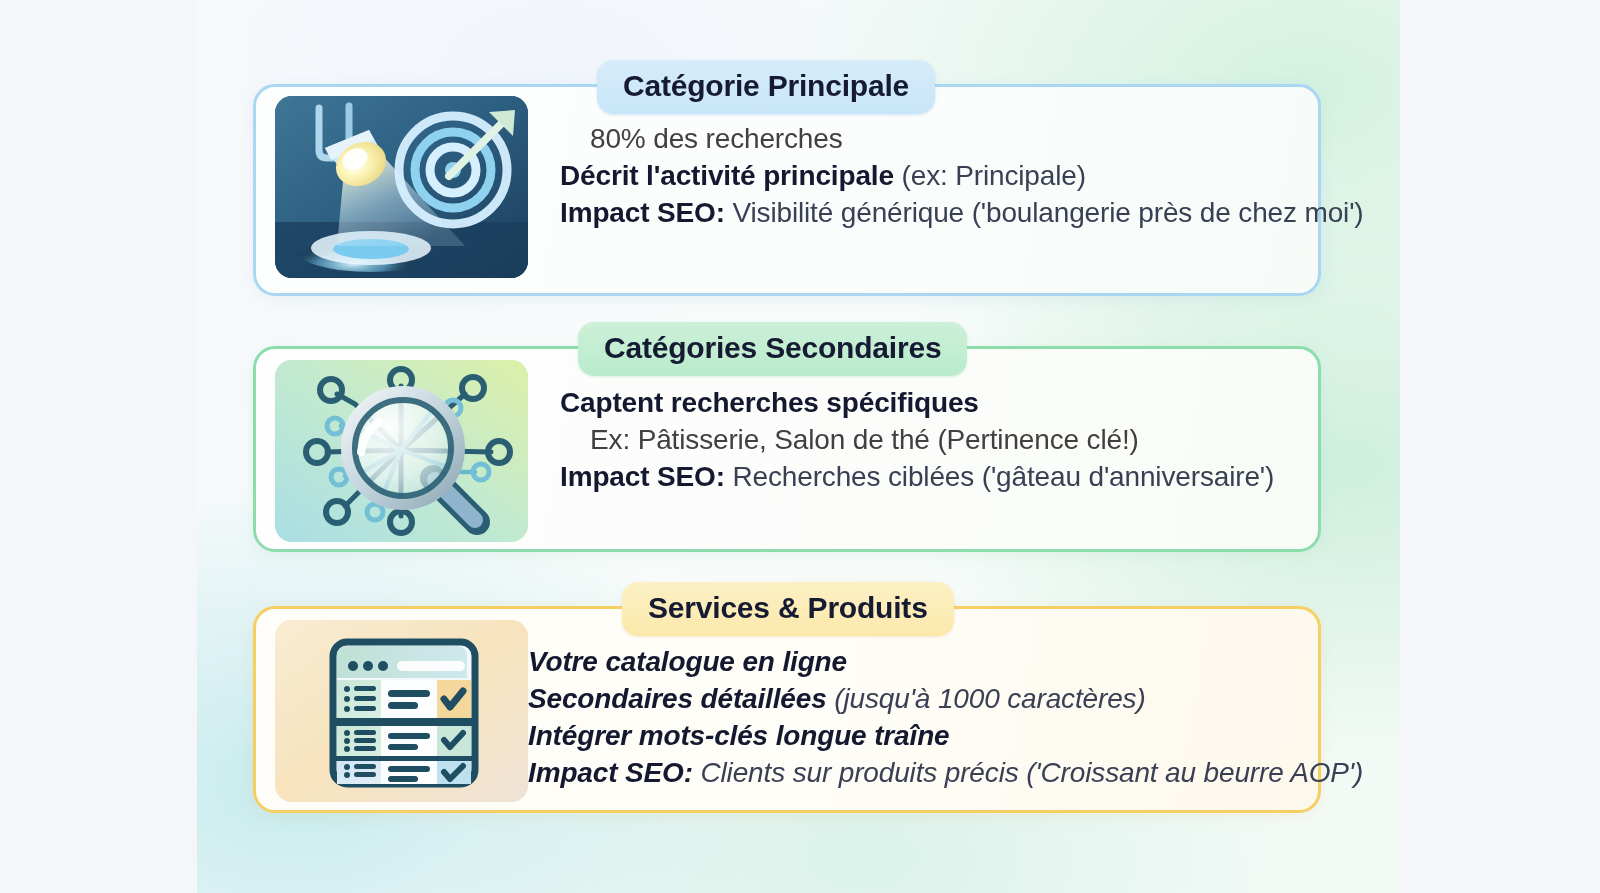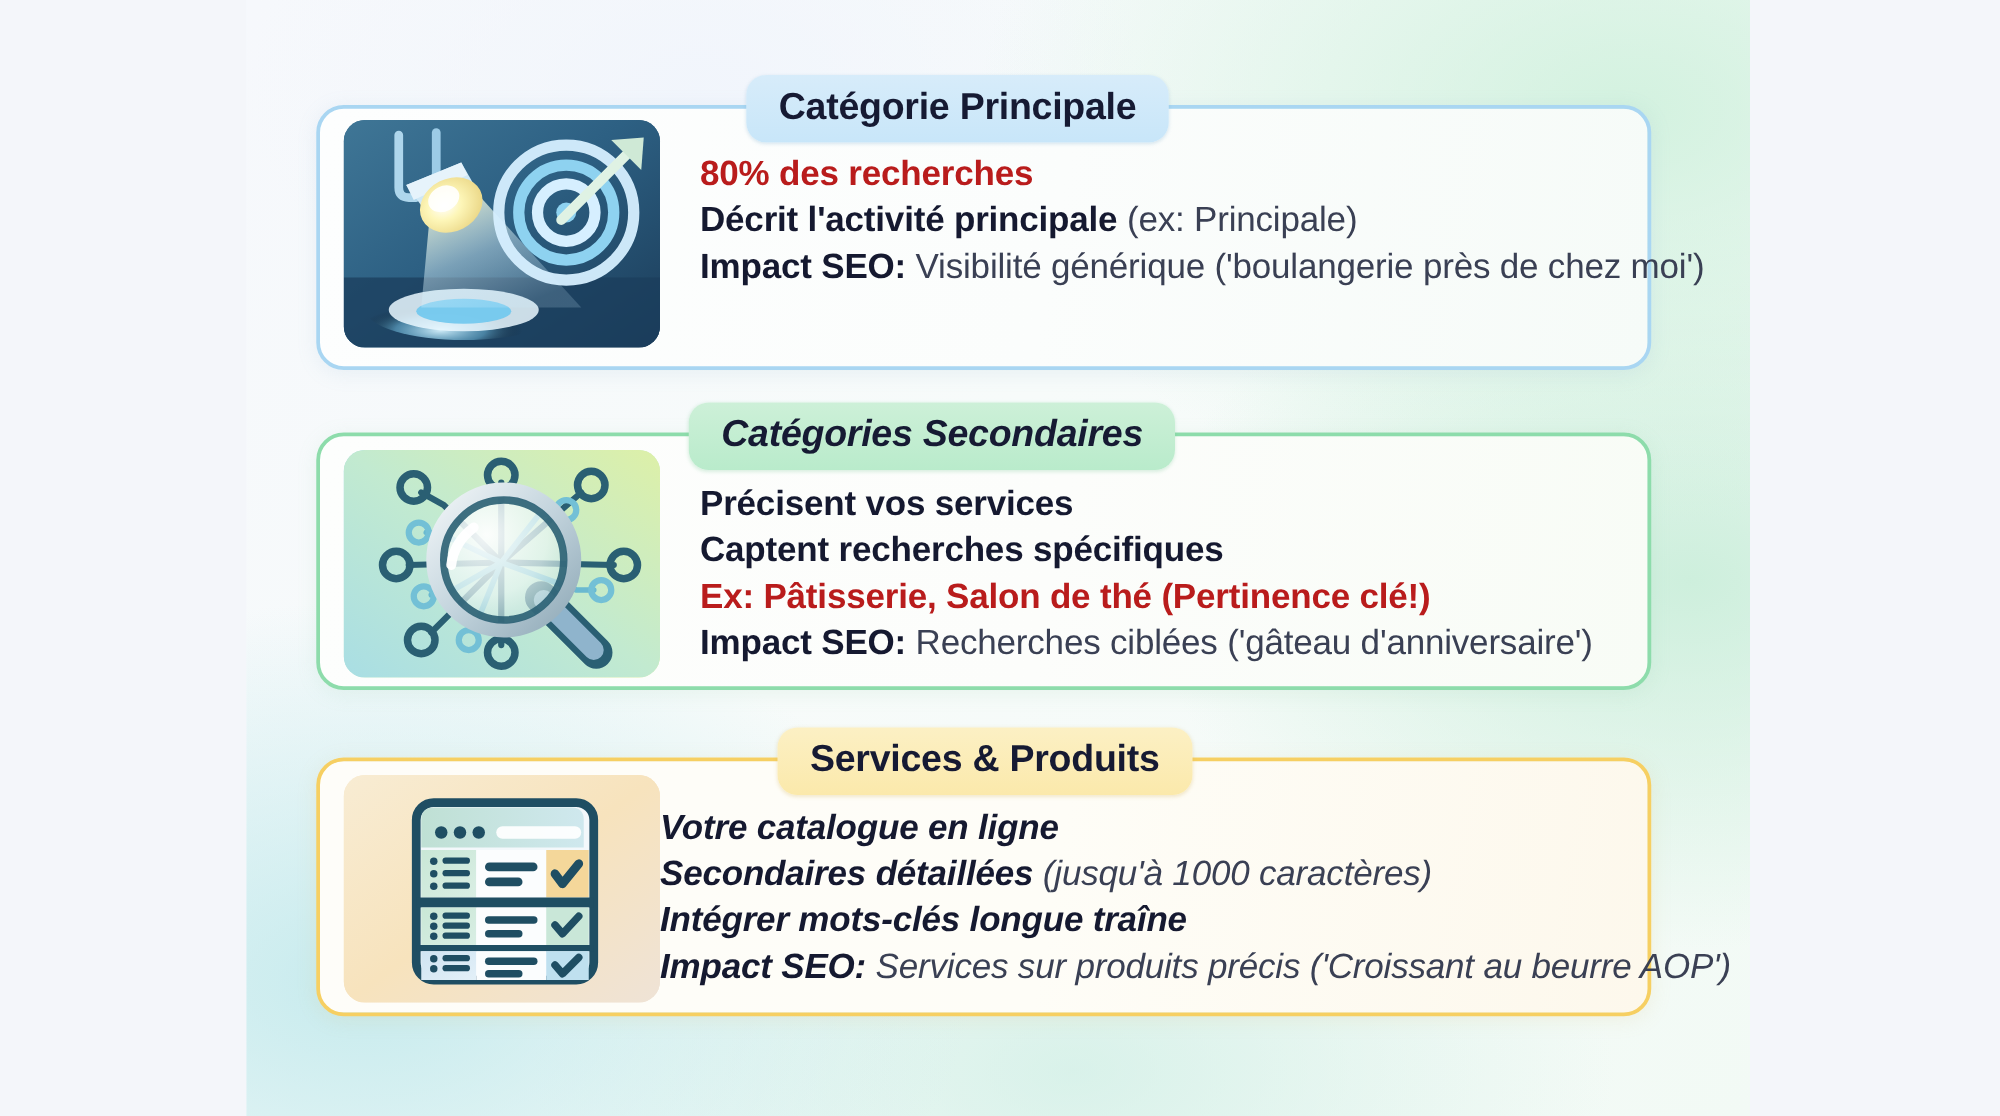--- a/index.html
+++ b/index.html
@@ -89,24 +89,23 @@
     color: #161a33;
     white-space: nowrap;
     line-height: 1.05;
   }
   .badge.b1 {
     left: 597px; top: 60px;
     background: linear-gradient(180deg, #d7ecfa 0%, #c8e6f9 100%);
     box-shadow: 0 1px 3px rgba(120,170,205,0.28);
   }
   .badge.b2 {
-    left: 551px; top: 322px;
+    left: 578px; top: 322px;
     background: linear-gradient(180deg, #cdf0d8 0%, #b9ebcb 100%);
     box-shadow: 0 1px 3px rgba(125,200,155,0.28);
-    font-style: italic;
   }
   .badge.b3 {
     left: 622px; top: 582px;
     background: linear-gradient(180deg, #fcf0c4 0%, #fbe9ab 100%);
     box-shadow: 0 1px 3px rgba(215,185,105,0.30);
   }
 
   
   .thumb {
     position: absolute;
@@ -133,21 +132,21 @@
   .textblock.x3 { left: 528px; top: 643px; font-style: italic; }
 
   .line {
     font-size: 28px;
     line-height: 37px;
     white-space: nowrap;
     letter-spacing: -0.15px;
   }
   .line b     { font-weight: bold; color: #151930; }
   .line .reg  { font-weight: normal; color: #3a4054; }
-  .line.plain { font-weight: bold; color: #b91c1c; }
+  .line.plain { font-weight: normal; color: #404040; margin-left: 30px; }
 </style>
 </head>
 <body>
 
 <div id="stage">
 
   <div class="canvas"></div>
 
   <div class="card c1"></div>
 
@@ -276,21 +275,20 @@
 
       <circle cx="128" cy="88" r="56" fill="url(#lens)" stroke="url(#ring)" stroke-width="12"></circle>
       <circle cx="128" cy="88" r="48" fill="none" stroke="#2a5f73" stroke-width="6" opacity="0.9"></circle>
       <path d="M104 62 q-16 12 -18 30" stroke="#ffffff" stroke-width="8" fill="none" stroke-linecap="round" opacity="0.95"></path>
     </svg>
   </div>
 
   <div class="badge b2">Catégories Secondaires</div>
 
   <div class="textblock x2">
-    <div class="line"><b>Précisent vos services</b><span class="reg"></span></div>
     <div class="line"><b>Captent recherches spécifiques</b><span class="reg"></span></div>
     <div class="line plain">Ex: Pâtisserie, Salon de thé (Pertinence clé!)</div>
     <div class="line"><b>Impact SEO:</b><span class="reg"> Recherches ciblées ('gâteau d'anniversaire')</span></div>
   </div>
 
   <div class="card c3"></div>
 
   <div class="thumb t3">
     <svg viewBox="0 0 253 182" xmlns="http://www.w3.org/2000/svg">
       <defs>
@@ -372,19 +370,19 @@
       <path d="M169 152 l6 7 l13 -13" stroke="#1f4e63" stroke-width="6" fill="none" stroke-linecap="round" stroke-linejoin="round"></path>
     </svg>
   </div>
 
   <div class="badge b3">Services &amp; Produits</div>
 
   <div class="textblock x3">
     <div class="line"><b>Votre catalogue en ligne</b><span class="reg"></span></div>
     <div class="line"><b>Secondaires détaillées</b><span class="reg"> (jusqu'à 1000 caractères)</span></div>
     <div class="line"><b>Intégrer mots-clés longue traîne</b><span class="reg"></span></div>
-    <div class="line"><b>Impact SEO:</b><span class="reg"> Services sur produits précis ('Croissant au beurre AOP')</span></div>
+    <div class="line"><b>Impact SEO:</b><span class="reg"> Clients sur produits précis ('Croissant au beurre AOP')</span></div>
   </div>
 
   <div class="frame-band left"></div>
   <div class="frame-band right"></div>
 
 </div>
 
 </body></html>

